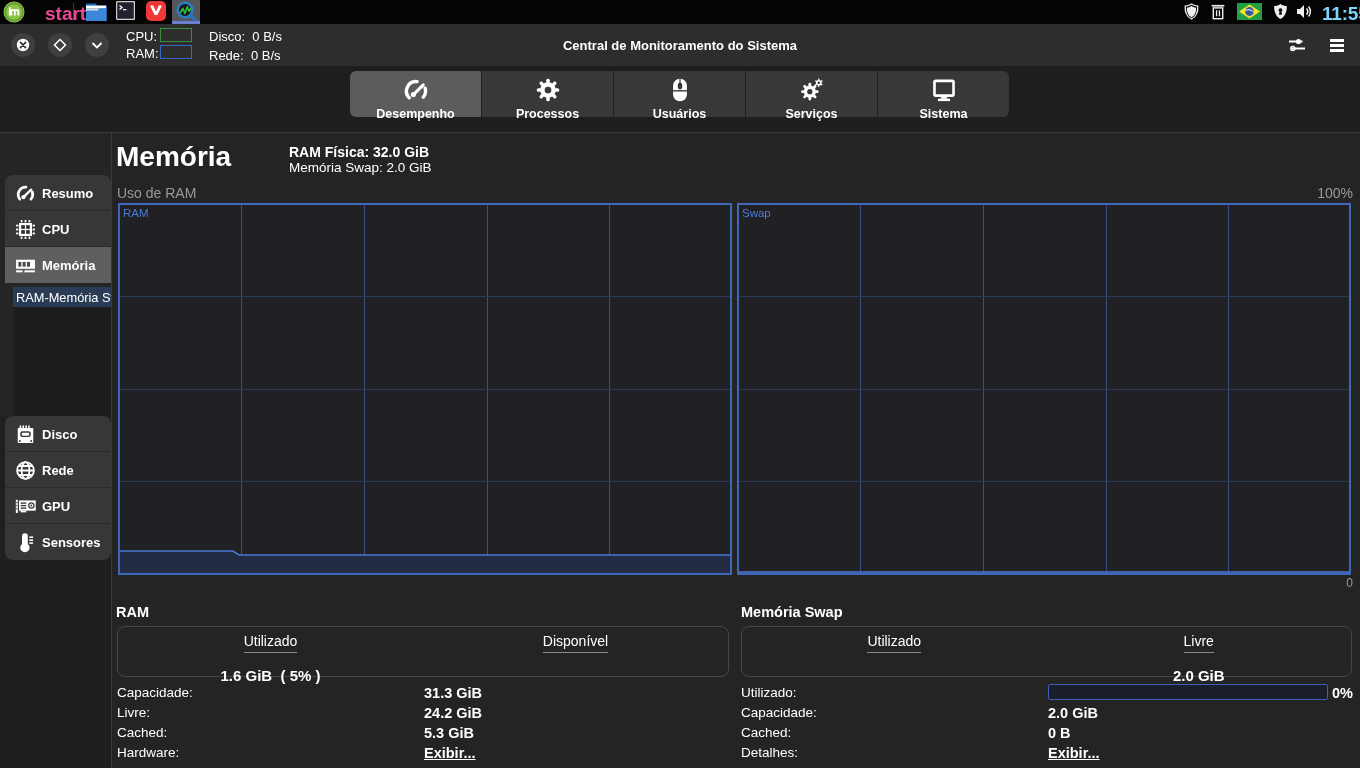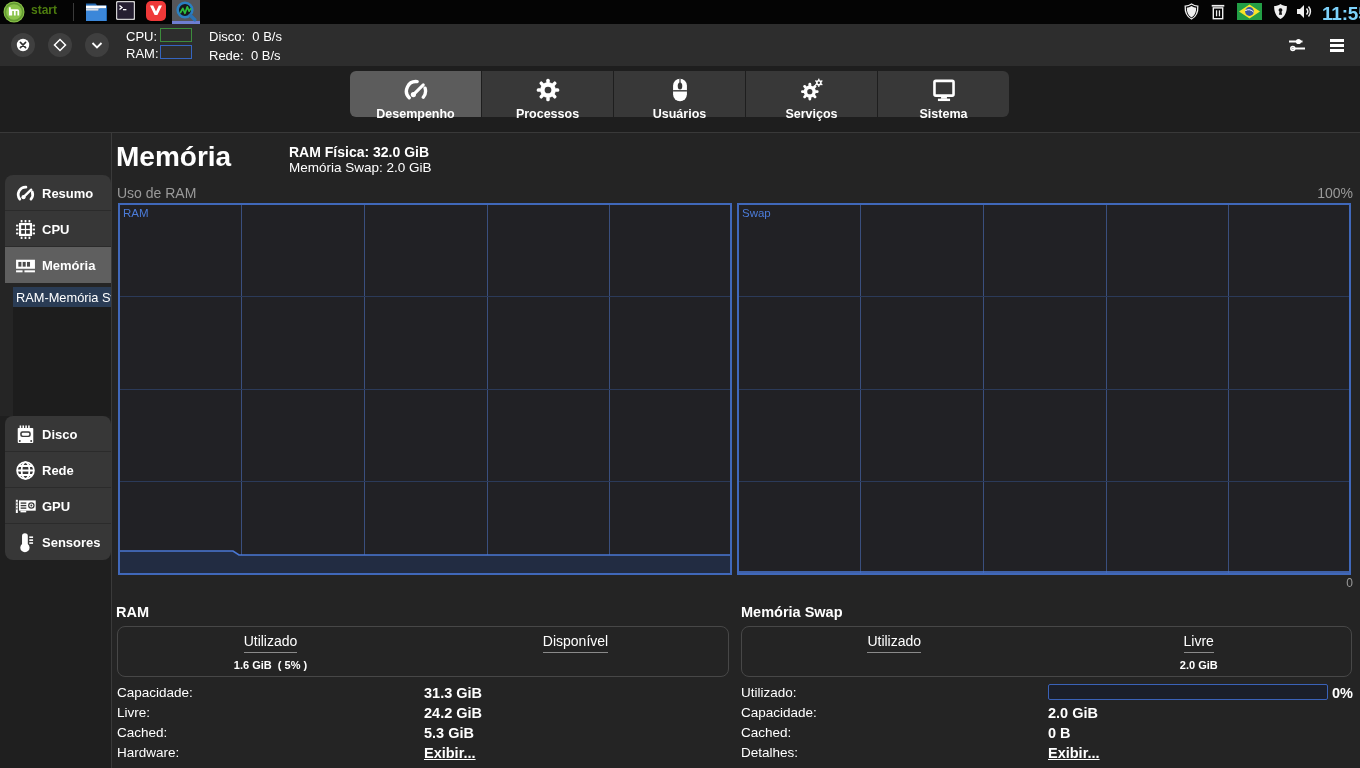--- a/index.html
+++ b/index.html
@@ -2,21 +2,21 @@
 <html><head>
 <meta charset="utf-8">
 <style>
   * { margin:0; padding:0; box-sizing:border-box; }
   html,body { width:1360px; height:768px; overflow:hidden; background:#242424;
     font-family:"Liberation Sans", sans-serif; }
   #stage { position:relative; width:1360px; height:768px; }
 
   
   #taskbar { position:absolute; left:0; top:0; width:1360px; height:24px; background:#040404; }
-  .tbtxt { color:#4d7c0f; font-size:12px; font-weight:bold; }
+  .tbtxt { color:#ec4899; font-size:19px; font-weight:bold;margin-left:14px; }
 
   
   #titlebar { position:absolute; left:0; top:24px; width:1360px; height:42px; background:#2d2d2d; }
   .winbtn { position:absolute; top:9px; width:24px; height:24px; border-radius:50%; background:#3f3f3f; }
   .tb-label { position:absolute; color:#ffffff; font-size:13px; }
 
   
   #tabband { position:absolute; left:0; top:66px; width:1360px; height:67px; background:#1e1e1e; border-bottom:1px solid #393939; }
   .tab { position:absolute; top:5px; height:46px; width:131px; background:#383838; color:#fff; text-align:center; }
   .tab.sel { background:#5c5c5c; }
@@ -34,21 +34,21 @@
   .sitem.sel { background:#5f5f5f; }
 
   
   #main { position:absolute; left:112px; top:133px; width:1248px; height:635px; background:#242424; }
   .b { font-weight:bold; }
   .lnk { font-weight:bold; text-decoration:underline; }
 
   .statbox { position:absolute; height:51px; border:1px solid #474747; border-radius:8px;padding-left:8px; }
   .statcol { position:absolute; top:0; width:50%; height:100%; text-align:center; color:#fff; }
   .statcol .h { display:inline-block; font-size:14px; margin-top:6px; padding-bottom:3px; border-bottom:1px solid #8a8a8a; }
-  .statcol .v { font-size:11px; font-weight:bold; margin-top:6px; }
+  .statcol .v { font-size:15px; font-weight:bold; margin-top:14px; }
 
   .drow { position:absolute; color:#fff; font-size:13.5px; }
 </style>
 </head>
 <body>
 <div id="stage">
 
   <div id="taskbar">
 
     <svg style="position:absolute; left:3px; top:1px;" width="22" height="22" viewBox="0 0 22 22">
@@ -132,20 +132,21 @@
       <svg width="24" height="24" viewBox="0 0 24 24">
           <path d="M7.5 10 l4.5 4.5 4.5-4.5" fill="none" stroke="#fff" stroke-width="1.8"></path>
         </svg>
     </div>
     <div class="tb-label" style="left:126px; top:5px;">CPU:</div>
     <div class="tb-label" style="left:126px; top:22px;">RAM:</div>
     <div style="position:absolute; left:160px; top:4px; width:32px; height:14px; border:1.5px solid #3c8c3c;"></div>
     <div style="position:absolute; left:160px; top:21px; width:32px; height:14px; border:1.5px solid #3565c0;"></div>
     <div class="tb-label" style="left:209px; top:5px;">Disco:&nbsp; 0 B/s</div>
     <div class="tb-label" style="left:209px; top:24px;">Rede:&nbsp; 0 B/s</div>
+    <div class="tb-label b" style="left:0; top:14px; width:1360px; text-align:center;">Central de Monitoramento do Sistema</div>
     <svg style="position:absolute; left:1288px; top:13px;" width="18" height="17" viewBox="0 0 18 17">
       <path d="M1 4.5 h13.5 M3.5 11.5 h13.5" stroke="#fff" stroke-width="1.8"></path>
       <circle cx="10.5" cy="4.5" r="2.6" fill="#fff"></circle>
       <circle cx="4.8" cy="11.5" r="2" fill="none" stroke="#fff" stroke-width="1.5"></circle>
     </svg>
     <svg style="position:absolute; left:1330px; top:15px;" width="14" height="13" viewBox="0 0 14 13">
       <rect x="0" y="0" width="14" height="3" fill="#fff"></rect>
       <rect x="0" y="5" width="14" height="3" fill="#fff"></rect>
       <rect x="0" y="10" width="14" height="3" fill="#fff"></rect>
     </svg>

